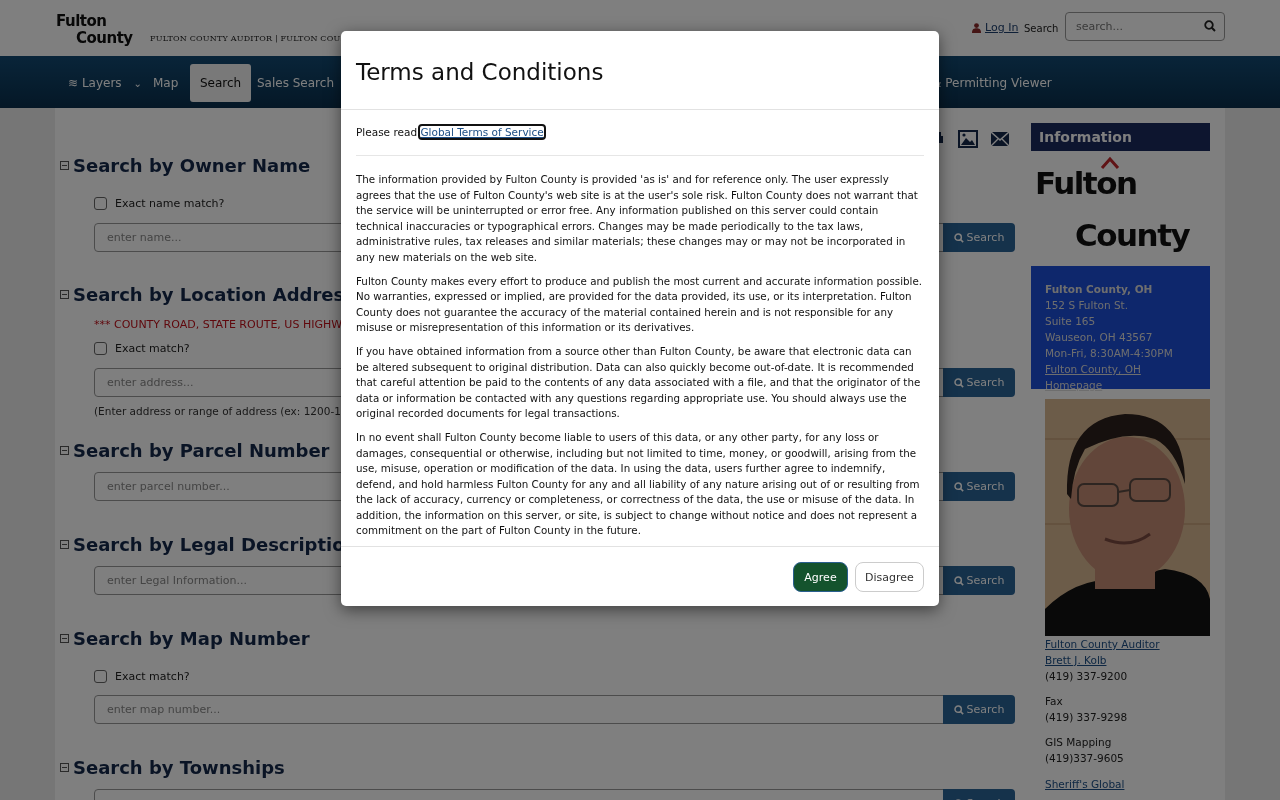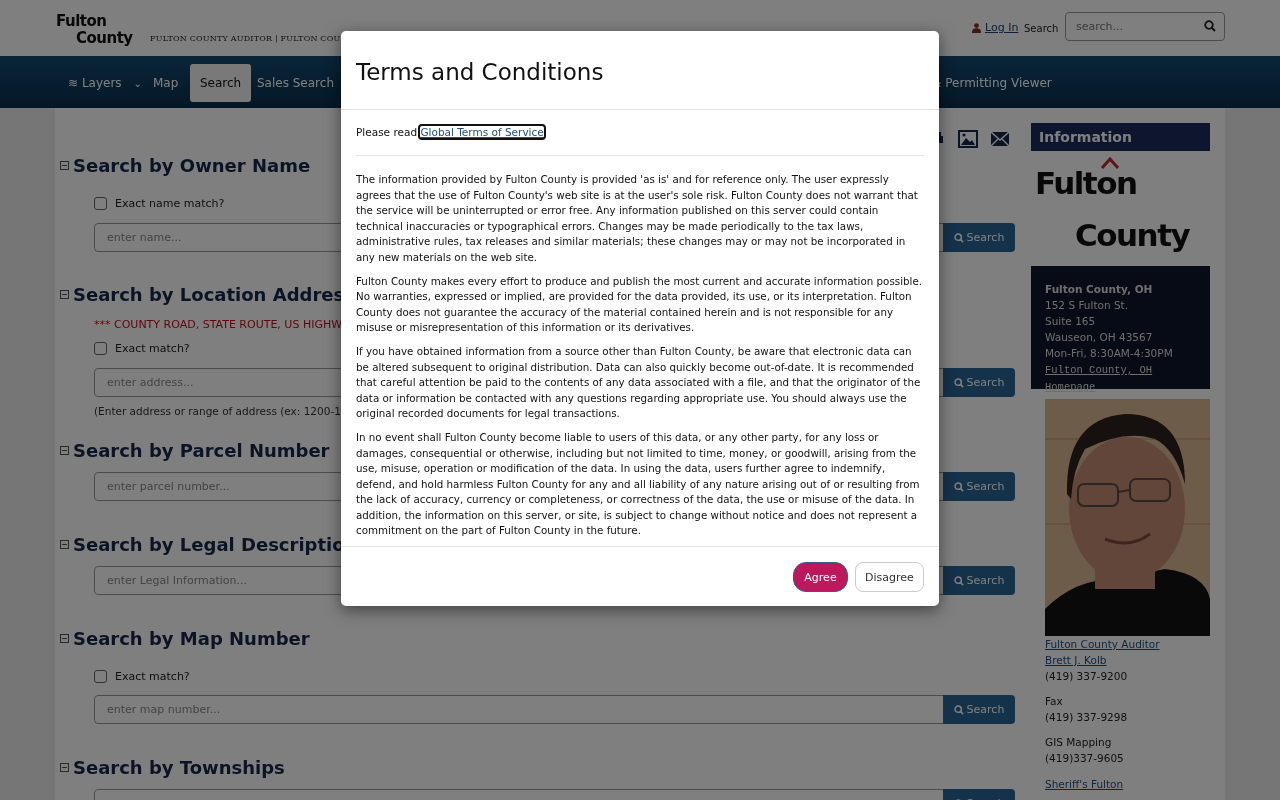--- a/index.html
+++ b/index.html
@@ -41,39 +41,39 @@
   .search-btn { position: absolute; left: 943px; width: 72px; height: 29px; background: #2a6496; border-radius: 0 4px 4px 0; color: #fff; font-size: 11px; display: flex; align-items: center; justify-content: center; gap: 3px; }
   .red-note { position: absolute; left: 94px; top: 318px; font-size: 11px; color: #c0111a; white-space: nowrap; }
   .hint { position: absolute; left: 94px; top: 405px; font-size: 10.5px; color: #333; white-space: nowrap; }
   .tool-icons { position: absolute; left: 928px; top: 130px; display: flex; gap: 12px; }
 
   
   .info-head { position: absolute; left: 1031px; top: 123px; width: 179px; height: 28px; background: #1b2a5f; color: #fff; font-size: 14px; font-weight: bold; padding-left: 8px; line-height: 28px; }
   .info-logo { position: absolute; left: 1031px; top: 151px; width: 179px; height: 115px; background: #fff; }
   .info-logo .f1 { position: absolute; left: 4px; top: 14px; font: bold 31px "DejaVu Sans", sans-serif; color: #111; letter-spacing: -1.5px; }
   .info-logo .f2 { position: absolute; left: 44px; top: 66px; font: bold 31px "DejaVu Sans", sans-serif; color: #111; letter-spacing: -1.5px; }
-  .info-address { position: absolute; left: 1031px; top: 266px; width: 179px; height: 123px; background: #0f172a; color: #ddd; font-size: 10.5px; padding: 15px 14px; line-height: 16px; }
+  .info-address { position: absolute; left: 1031px; top: 266px; width: 179px; height: 123px; background: #1d4ed8; color: #ddd; font-size: 10.5px; padding: 15px 14px; line-height: 16px; }
   .info-address .bold { font-weight: bold; }
-  .info-address a { color: #ddd; text-decoration: underline; font-family: Liberation Mono, monospace; }
+  .info-address a { color: #ddd; text-decoration: underline; }
   .portrait { position: absolute; left: 1045px; top: 399px; width: 165px; height: 237px; overflow: hidden; }
   .contact { position: absolute; left: 1045px; font-size: 10.5px; color: #222; line-height: 16px; }
   .contact a { color: #1d4f86; text-decoration: underline; }
 
   
   .overlay { position: absolute; left: 0; top: 0; width: 1280px; height: 800px; background: rgba(0,0,0,0.5); }
   .modal { position: absolute; left: 341px; top: 31px; width: 598px; height: 575px; background: #fff; border-radius: 5px; box-shadow: 0 4px 16px rgba(0,0,0,0.5); }
   .modal-title { position: absolute; left: 15px; top: 28px; font-size: 23px; color: #111; }
   .modal-hr1 { position: absolute; left: 0; right: 0; top: 78px; height: 1px; background: #e2e2e2; }
   .please-read { position: absolute; left: 15px; top: 95px; font-size: 10.5px; color: #111; }
   .please-read a { color: #1d4f86; text-decoration: underline; outline: 2px solid #111; outline-offset: 0; border-radius: 2px; }
   .modal-hr2 { position: absolute; left: 15px; right: 15px; top: 124px; height: 1px; background: #e6e6e6; }
   .modal-body { position: absolute; left: 15px; top: 141px; width: 570px; font-size: 10.3px; color: #111; line-height: 15.6px; }
   .modal-body p { margin: 0 0 8px 0; }
   .modal-hr3 { position: absolute; left: 0; right: 0; top: 515px; height: 1px; background: #e2e2e2; }
-  .btn-agree { position: absolute; left: 452px; top: 531px; width: 55px; height: 30px; background: #be185d; color: #fff; font-size: 11px; border-radius: 13px; border: 1px solid #2a5f8f; display: flex; align-items: center; justify-content: center; }
+  .btn-agree { position: absolute; left: 452px; top: 531px; width: 55px; height: 30px; background: #14532d; color: #fff; font-size: 11px; border-radius: 8px; border: 1px solid #2a5f8f; display: flex; align-items: center; justify-content: center; }
   .btn-disagree { position: absolute; left: 514px; top: 531px; width: 69px; height: 30px; background: #fff; color: #333; font-size: 11px; border-radius: 8px; border: 1px solid #ccc; display: flex; align-items: center; justify-content: center; }
 </style>
 </head>
 <body>
 
 <div class="top-header">
   <div class="logo-small">
     <span class="l1">Fulton</span>
     <span class="l2">County</span>
   </div>
@@ -255,21 +255,21 @@
 </div>
 
 <div class="contact" style="top:636px;">
   <div><a>Fulton County Auditor</a></div>
   <div><a>Brett J. Kolb</a></div>
   <div>(419) 337-9200</div>
   <div style="margin-top:9px;">Fax</div>
   <div>(419) 337-9298</div>
   <div style="margin-top:9px;">GIS Mapping</div>
   <div>(419)337-9605</div>
-  <div style="margin-top:10px;"><a>Sheriff's Fulton</a></div>
+  <div style="margin-top:10px;"><a>Sheriff's Global</a></div>
 </div>
 
 <div class="overlay"></div>
 
 <div class="modal">
   <div class="modal-title">Terms and Conditions</div>
   <div class="modal-hr1"></div>
   <div class="please-read">
     <span>Please read</span>
     <a>Global Terms of Service</a>

